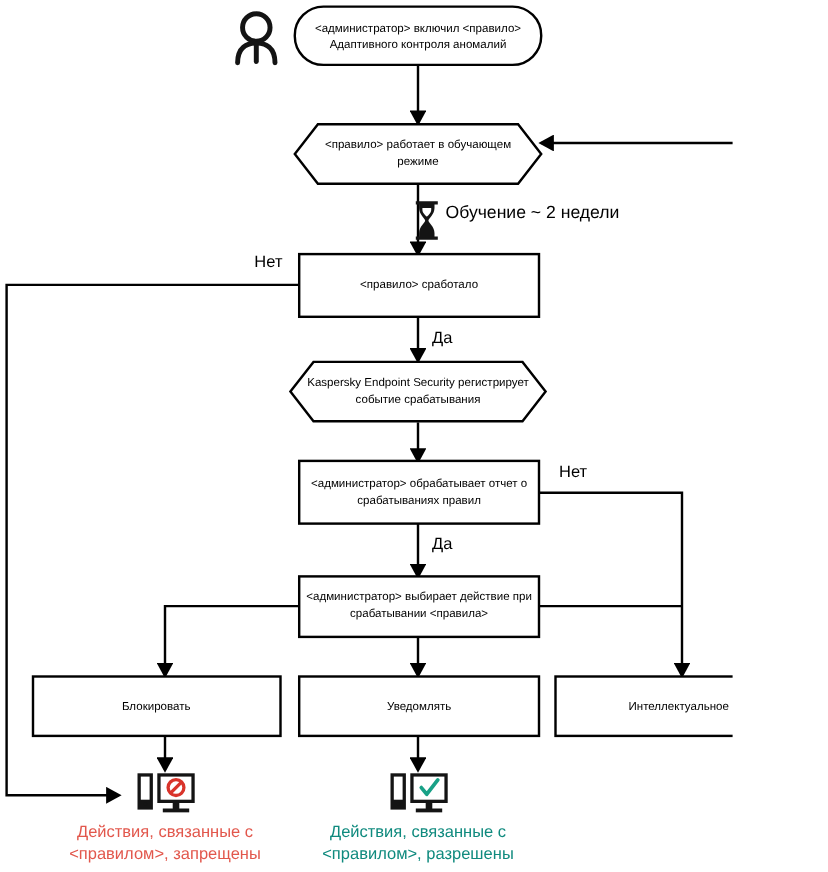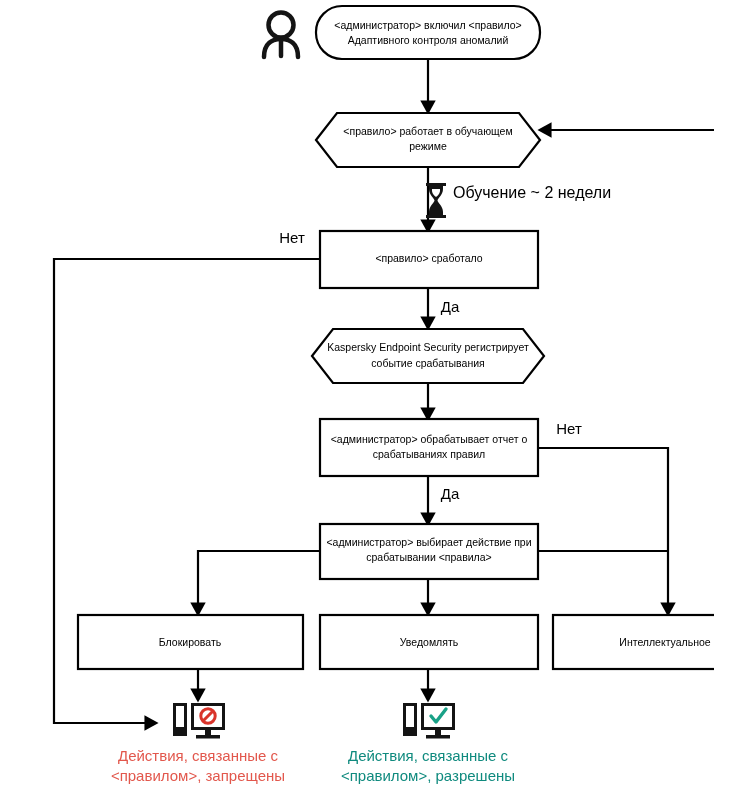--- a/index.html
+++ b/index.html
@@ -7,21 +7,20 @@
     padding: 0;
     background: #ffffff;
   }
   #diagram-root {
     position: relative;
     width: 666px;
     height: 793px;
     background: #ffffff;
     font-family: "Liberation Sans", sans-serif;
     overflow: hidden;
-    margin-left: 48px;
   }
   svg.flow {
     display: block;
     width: 753px;
     height: 793px;
   }
   .node-shape {
     fill: #ffffff;
     stroke: #000000;
     stroke-width: 2.2;

